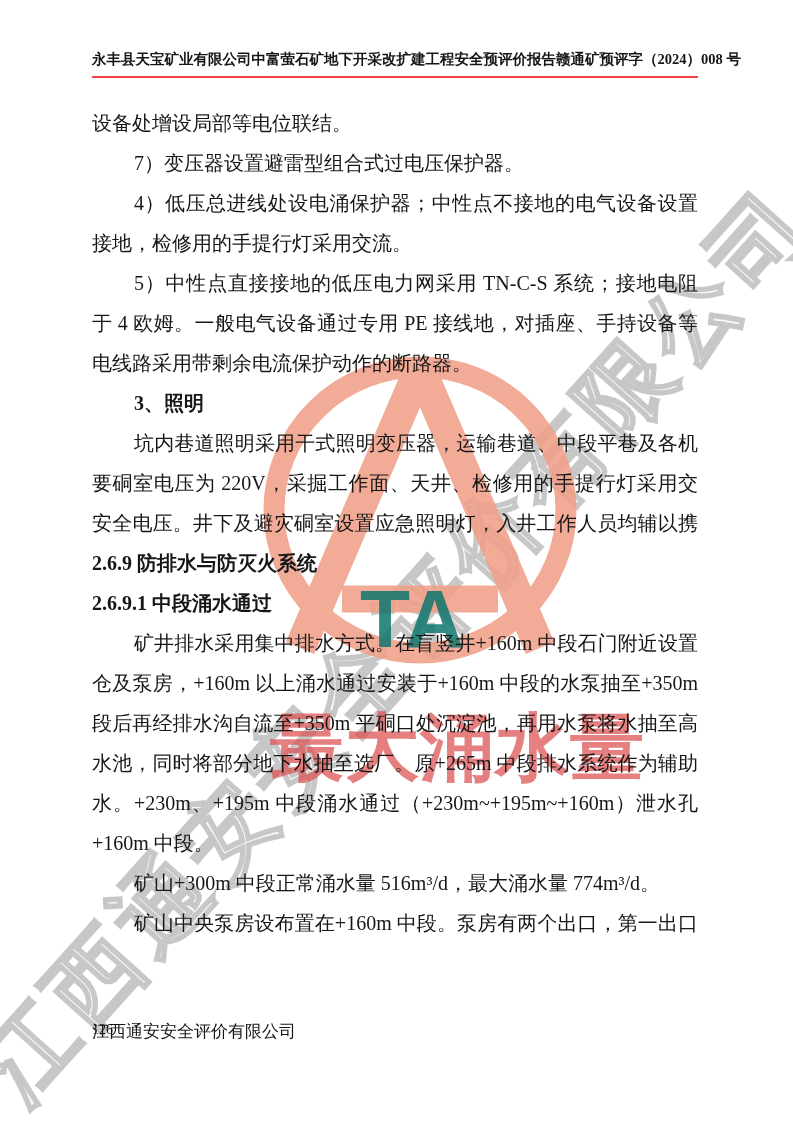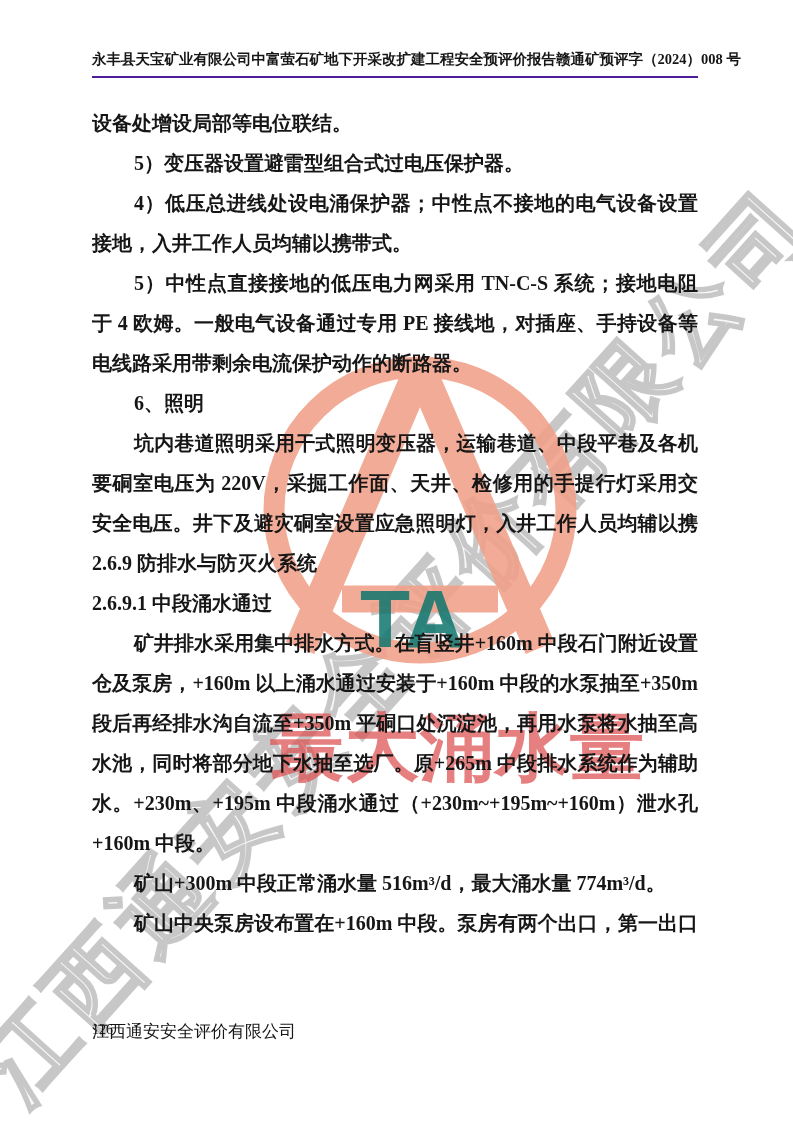--- a/index.html
+++ b/index.html
@@ -30,30 +30,30 @@
     position:absolute; left:270px; top:710px; z-index:4;
     font-size:74px; font-weight:bold; line-height:1.05; letter-spacing:1px;
     opacity:0.72; pointer-events:none; white-space:nowrap;
   }
 
   
   .header {
     position:absolute; left:92px; top:50px; width:606px; z-index:10;
     display:flex; justify-content:space-between; align-items:flex-end;
     font-size:14.5px; font-weight:bold;
-    border-bottom:2px solid #4c1d95; padding-bottom:7px;
+    border-bottom:2px solid #ef4444; padding-bottom:7px;
   }
   .header .h-left  { white-space:nowrap; }
   .header .h-right { white-space:nowrap; }
 
   .body-text { position:absolute; left:92px; top:103px; width:606px; z-index:10; }
   .line {
     height:40px; line-height:40px; font-size:20px;
     text-align:justify; text-align-last:justify; text-justify:inter-character;
-    overflow:hidden; white-space:normal;font-weight:bold;
+    overflow:hidden; white-space:normal;
   }
   .line.end     { text-align-last:left; }
   .line.indent  { text-indent:42px; }
   .line.heading { font-weight:bold; }
 
   .footer { position:absolute; left:92px; top:1020px; width:606px; z-index:10; }
   .footer .f-company {
     position:absolute; left:0; top:0; font-size:17px; white-space:nowrap;
   }
   .footer .f-page {
@@ -80,27 +80,27 @@
 
   <div class="wm-red" style="color: rgb(221, 80, 80);">最大涌水量</div>
 
   <div class="header">
     <span class="h-left">永丰县天宝矿业有限公司中富萤石矿地下开采改扩建工程安全预评价报告</span>
     <span class="h-right">赣通矿预评字（2024）008 号</span>
   </div>
 
   <div class="body-text">
       <div class="line end">设备处增设局部等电位联结。</div>
-      <div class="line indent end">5）变压器设置避雷型组合式过电压保护器。</div>
+      <div class="line indent end">7）变压器设置避雷型组合式过电压保护器。</div>
       <div class="line indent">4）低压总进线处设电涌保护器；中性点不接地的电气设备设置保护</div>
-      <div class="line end">接地，入井工作人员均辅以携带式。</div>
+      <div class="line end">接地，检修用的手提行灯采用交流。</div>
       <div class="line indent">5）中性点直接接地的低压电力网采用 TN-C-S 系统；接地电阻不大</div>
       <div class="line">于 4 欧姆。一般电气设备通过专用 PE 接线地，对插座、手持设备等的配</div>
       <div class="line end">电线路采用带剩余电流保护动作的断路器。</div>
-      <div class="line heading indent end">6、照明</div>
+      <div class="line heading indent end">3、照明</div>
       <div class="line indent">坑内巷道照明采用干式照明变压器，运输巷道、中段平巷及各机电主</div>
       <div class="line">要硐室电压为 220V，采掘工作面、天井、检修用的手提行灯采用交流 36V</div>
       <div class="line">安全电压。井下及避灾硐室设置应急照明灯，入井工作人员均辅以携带式</div>
       <div class="line heading end">2.6.9 防排水与防灭火系统</div>
       <div class="line heading end">2.6.9.1 中段涌水通过</div>
       <div class="line indent">矿井排水采用集中排水方式。在盲竖井+160m 中段石门附近设置水</div>
       <div class="line">仓及泵房，+160m 以上涌水通过安装于+160m 中段的水泵抽至+350m 中</div>
       <div class="line">段后再经排水沟自流至+350m 平硐口处沉淀池，再用水泵将水抽至高位</div>
       <div class="line">水池，同时将部分地下水抽至选厂。原+265m 中段排水系统作为辅助排</div>
       <div class="line">水。+230m、+195m 中段涌水通过（+230m~+195m~+160m）泄水孔排至</div>

